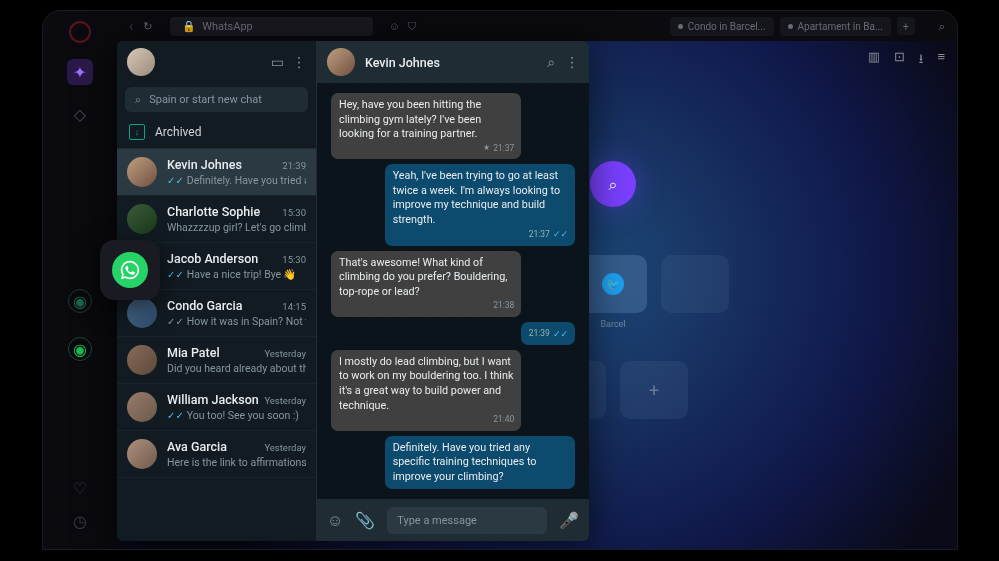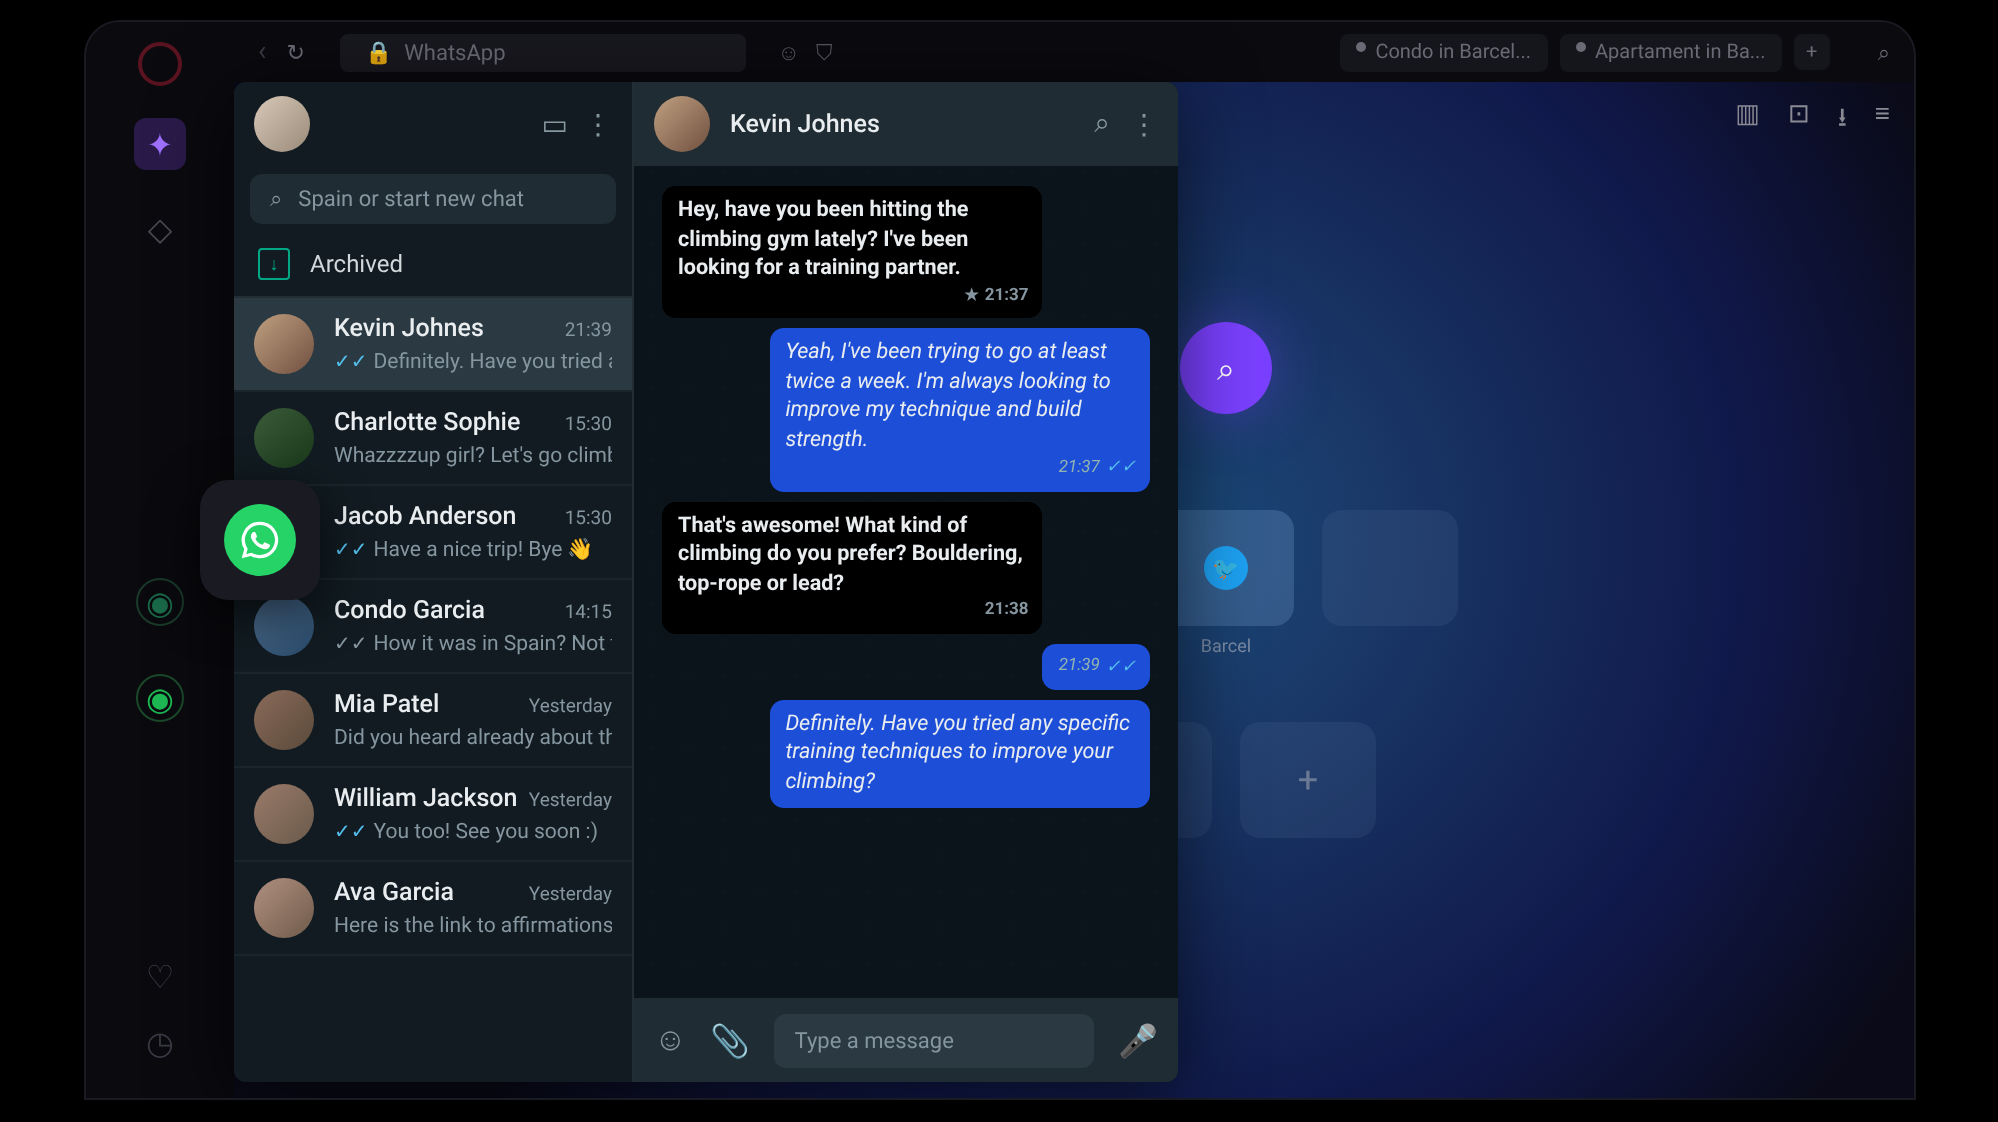--- a/index.html
+++ b/index.html
@@ -13,21 +13,21 @@
 .rail-icon.accent { background: #2a1a4a; color: #a070ff; }
 .rail-spacer { flex: 1; }
 .rail-dot { width: 24px; height: 24px; border-radius: 50%; border: 1px solid #1a3a2a; display:flex; align-items:center; justify-content:center; color:#1a6a4a; margin-bottom: 8px; }
 .rail-bottom { display:flex; flex-direction:column; align-items:center; gap:14px; padding-bottom:18px; color:#3a3a45; }
 
 .topbar { position: absolute; top: 0; left: 74px; right: 0; height: 30px; display: flex; align-items: center; padding: 0 12px; gap: 10px; color: #6a6a75; font-size: 11px; }
 .topbar .nav-arrow { color: #3a3a45; font-size: 14px; }
 .addr { flex: 0 0 auto; background: #18181f; border-radius: 4px; padding: 3px 120px 3px 12px; display: flex; align-items: center; gap: 6px; margin-left: 8px; }
 .addr-icons { display:flex; gap:8px; margin-left:6px; color:#55555f; }
 .tabstrip { display: flex; gap: 6px; margin-left: auto; align-items: center; }
-.tab { background: #15151c; border-radius: 4px; padding: 4px 8px; font-size: 10px; color: #6a6a75; display:flex; gap:5px; }
+.tab { background: #15151c; border-radius: 4px; padding: 4px 8px; font-size: 10px; color: #6a6a75; display:flex; align-items:center; gap:5px; }
 .tab .dot { width:5px; height:5px; border-radius:50%; background:#6a6a75; }
 .tab.plus { width: 18px; height: 18px; display:flex; align-items:center; justify-content:center; padding:0; }
 .search-top { margin-left: 14px; color:#6a6a75; }
 
 .content-bg { position: absolute; top: 30px; left: 74px; right: 0; bottom: 0; background: radial-gradient(circle at 55% 45%, #1a4a7a 0%, #1a3a6a 18%, #152a5a 35%, #10184a 55%, #0a0a18 80%); }
 .top-icons { position:absolute; top:8px; right:12px; display:flex; gap:14px; color:#8a8a95; font-size:13px; }
 .speed-dial { position: absolute; top: 120px; left: 380px; display: flex; flex-direction: column; align-items: center; gap: 18px; }
 .big-search { width: 46px; height: 46px; border-radius: 50%; background: #7a40ff; display: flex; align-items: center; justify-content: center; color: #fff; box-shadow: 0 0 30px rgba(122,64,255,0.4); }
 .tiles-row { display: flex; gap: 14px; margin-top: 30px; }
 .tile { width: 68px; height: 58px; border-radius: 10px; background: rgba(100,130,170,0.15); display:flex; align-items:center; justify-content:center; }
@@ -61,22 +61,22 @@
 .wa-check { color: #53bdeb; font-size: 10px; }
 .wa-check.gray { color: #8696a0; }
 
 .wa-conv { flex: 1; display: flex; flex-direction: column; background: #0b141a; position: relative; }
 .wa-conv-bg { position:absolute; inset:0; background-image: radial-gradient(circle, rgba(255,255,255,0.012) 1px, transparent 1px); background-size: 18px 18px; opacity:0.6; }
 .wa-conv-header { height: 42px; background: #202c33; display: flex; align-items: center; padding: 0 10px; gap: 10px; z-index:1; }
 .wa-conv-name { color: #e9edef; font-size: 12.5px; font-weight: 500; flex: 1; }
 
 .wa-messages { flex: 1; padding: 10px 14px; overflow-y: auto; display: flex; flex-direction: column; gap: 5px; z-index:1; }
 .wa-msg { max-width: 78%; padding: 5px 7px 5px 8px; border-radius: 7px; font-size: 10.8px; line-height: 1.35; color: #e9edef; position: relative; }
-.wa-msg.in { background: #000000; align-self: flex-start; font-weight: bold; }
-.wa-msg.out { background: #1d4ed8; align-self: flex-end; font-style: italic; }
+.wa-msg.in { background: #404040; align-self: flex-start; }
+.wa-msg.out { background: #0c4a6e; align-self: flex-end; }
 .wa-msg-meta { display: flex; justify-content: flex-end; align-items: center; gap: 3px; font-size: 8.5px; color: #8696a0; margin-top: 1px; }
 .wa-msg.out .wa-msg-meta { color: #93b5ae; }
 .wa-msg-meta .wa-check { font-size: 9px; }
 .wa-star { font-size:8px; }
 
 .wa-input { height: 42px; background: #202c33; display: flex; align-items: center; padding: 0 10px; gap: 12px; z-index:1; }
 .wa-input-icon { color: #8696a0; font-size: 16px; cursor:pointer; }
 .wa-input-field { flex: 1; background: #2a3942; border-radius: 6px; padding: 7px 10px; color: #8696a0; font-size: 11px; }
 
 .floating-wa { position: absolute; top: 240px; left: 100px; width: 60px; height: 60px; border-radius: 14px; background: #1a1a22; display: flex; align-items: center; justify-content: center; box-shadow: 0 6px 24px rgba(0,0,0,0.6); z-index: 50; }
@@ -290,20 +290,26 @@
             <div class="wa-msg-meta">
               <span>21:38</span>
             </div>
           </div>
           <div class="wa-msg out">
             <div class="wa-msg-meta">
               <span>21:39</span>
               <span class="wa-check">✓✓</span>
             </div>
           </div>
+          <div class="wa-msg in">
+            <div>I mostly do lead climbing, but I want to work on my bouldering too. I think it's a great way to build power and technique.</div>
+            <div class="wa-msg-meta">
+              <span>21:40</span>
+            </div>
+          </div>
           <div class="wa-msg out">
             <div>Definitely. Have you tried any specific training techniques to improve your climbing?</div>
           </div>
         </div>
       <div class="wa-input">
         <span class="wa-input-icon">☺</span>
         <span class="wa-input-icon">📎</span>
         <div class="wa-input-field">
           <span>Type a message</span>
         </div>

